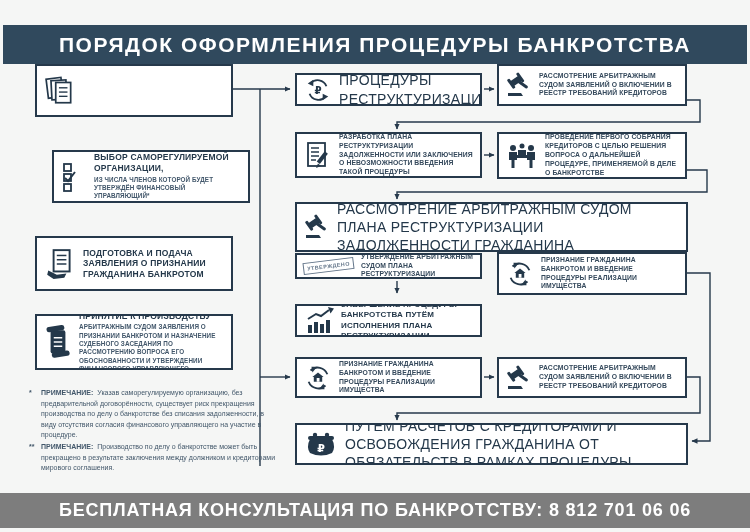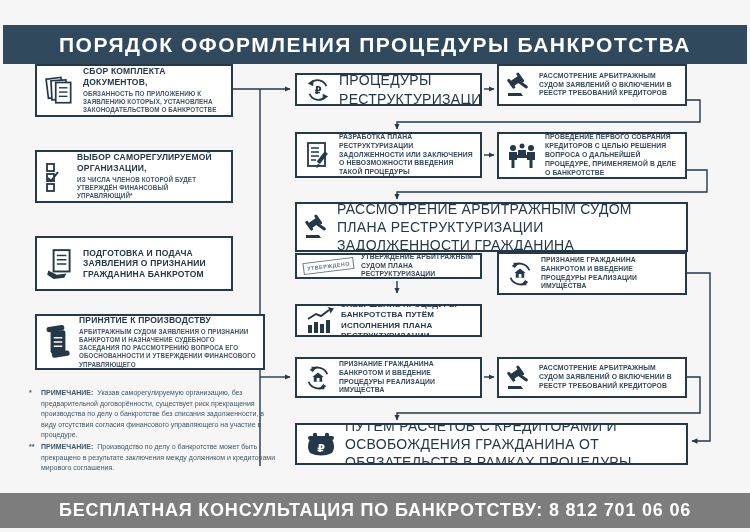--- a/index.html
+++ b/index.html
@@ -65,27 +65,23 @@
             <rect x="7" y="5" width="14" height="18" transform="rotate(-3 14 14)"></rect>
             <rect x="11" y="7" width="14" height="19"></rect>
           </g>
           <g stroke="#24384a" stroke-width="1.3">
             <line x1="14" y1="12" x2="22" y2="12"></line>
             <line x1="14" y1="16" x2="22" y2="16"></line>
             <line x1="14" y1="20" x2="22" y2="20"></line>
           </g>
         </svg>
     </span>
-    <span class="tx">
-      <span class="t1">СБОР КОМПЛЕКТА ДОКУМЕНТОВ,</span>
-      <span class="t2">ОБЯЗАННОСТЬ ПО ПРИЛОЖЕНИЮ К ЗАЯВЛЕНИЮ КОТОРЫХ, УСТАНОВЛЕНА ЗАКОНОДАТЕЛЬСТВОМ О БАНКРОТСТВЕ</span>
-    </span>
-  </div>
-
-  <div class="box" style="left:35px;top:150px;width:198px;height:53px">
+  </div>
+
+  <div class="box" style="left:52px;top:150px;width:198px;height:53px">
     <span class="ic">
       <svg width="26" height="32" viewBox="0 0 26 32">
           <g fill="none" stroke="#24384a" stroke-width="1.8">
             <rect x="3" y="3" width="7" height="7"></rect>
             <rect x="3" y="13" width="7" height="7"></rect>
             <rect x="3" y="23" width="7" height="7"></rect>
             <path d="M4 17 l3 3 l7 -9" stroke-width="2"></path>
           </g>
         </svg>
     </span>
@@ -105,21 +101,21 @@
             <line x1="12" y1="15" x2="21" y2="15"></line>
           </g>
           <path d="M4 21 l8 4 l9 -1 l-2 4 l-10 1 l-6 -4 z" fill="#24384a"></path>
         </svg>
     </span>
     <span class="tx">
       <span class="t1">ПОДГОТОВКА И ПОДАЧА ЗАЯВЛЕНИЯ О ПРИЗНАНИИ ГРАЖДАНИНА БАНКРОТОМ</span>
     </span>
   </div>
 
-  <div class="box" style="left:35px;top:314px;width:230px;height:56px">
+  <div class="box" style="left:35px;top:314px;width:198px;height:56px">
     <span class="ic">
       <svg width="28" height="36" viewBox="0 0 26 34">
           <g fill="#24384a">
             <rect x="6" y="6" width="14" height="22" rx="2"></rect>
             <rect x="2" y="2" width="17" height="5" rx="2.5" transform="rotate(-9 10 4)"></rect>
             <rect x="7" y="26" width="17" height="5" rx="2.5" transform="rotate(-9 15 28)"></rect>
           </g>
           <g stroke="#fff" stroke-width="1.4">
             <line x1="9" y1="13" x2="17" y2="13"></line>
             <line x1="9" y1="17" x2="17" y2="17"></line>

